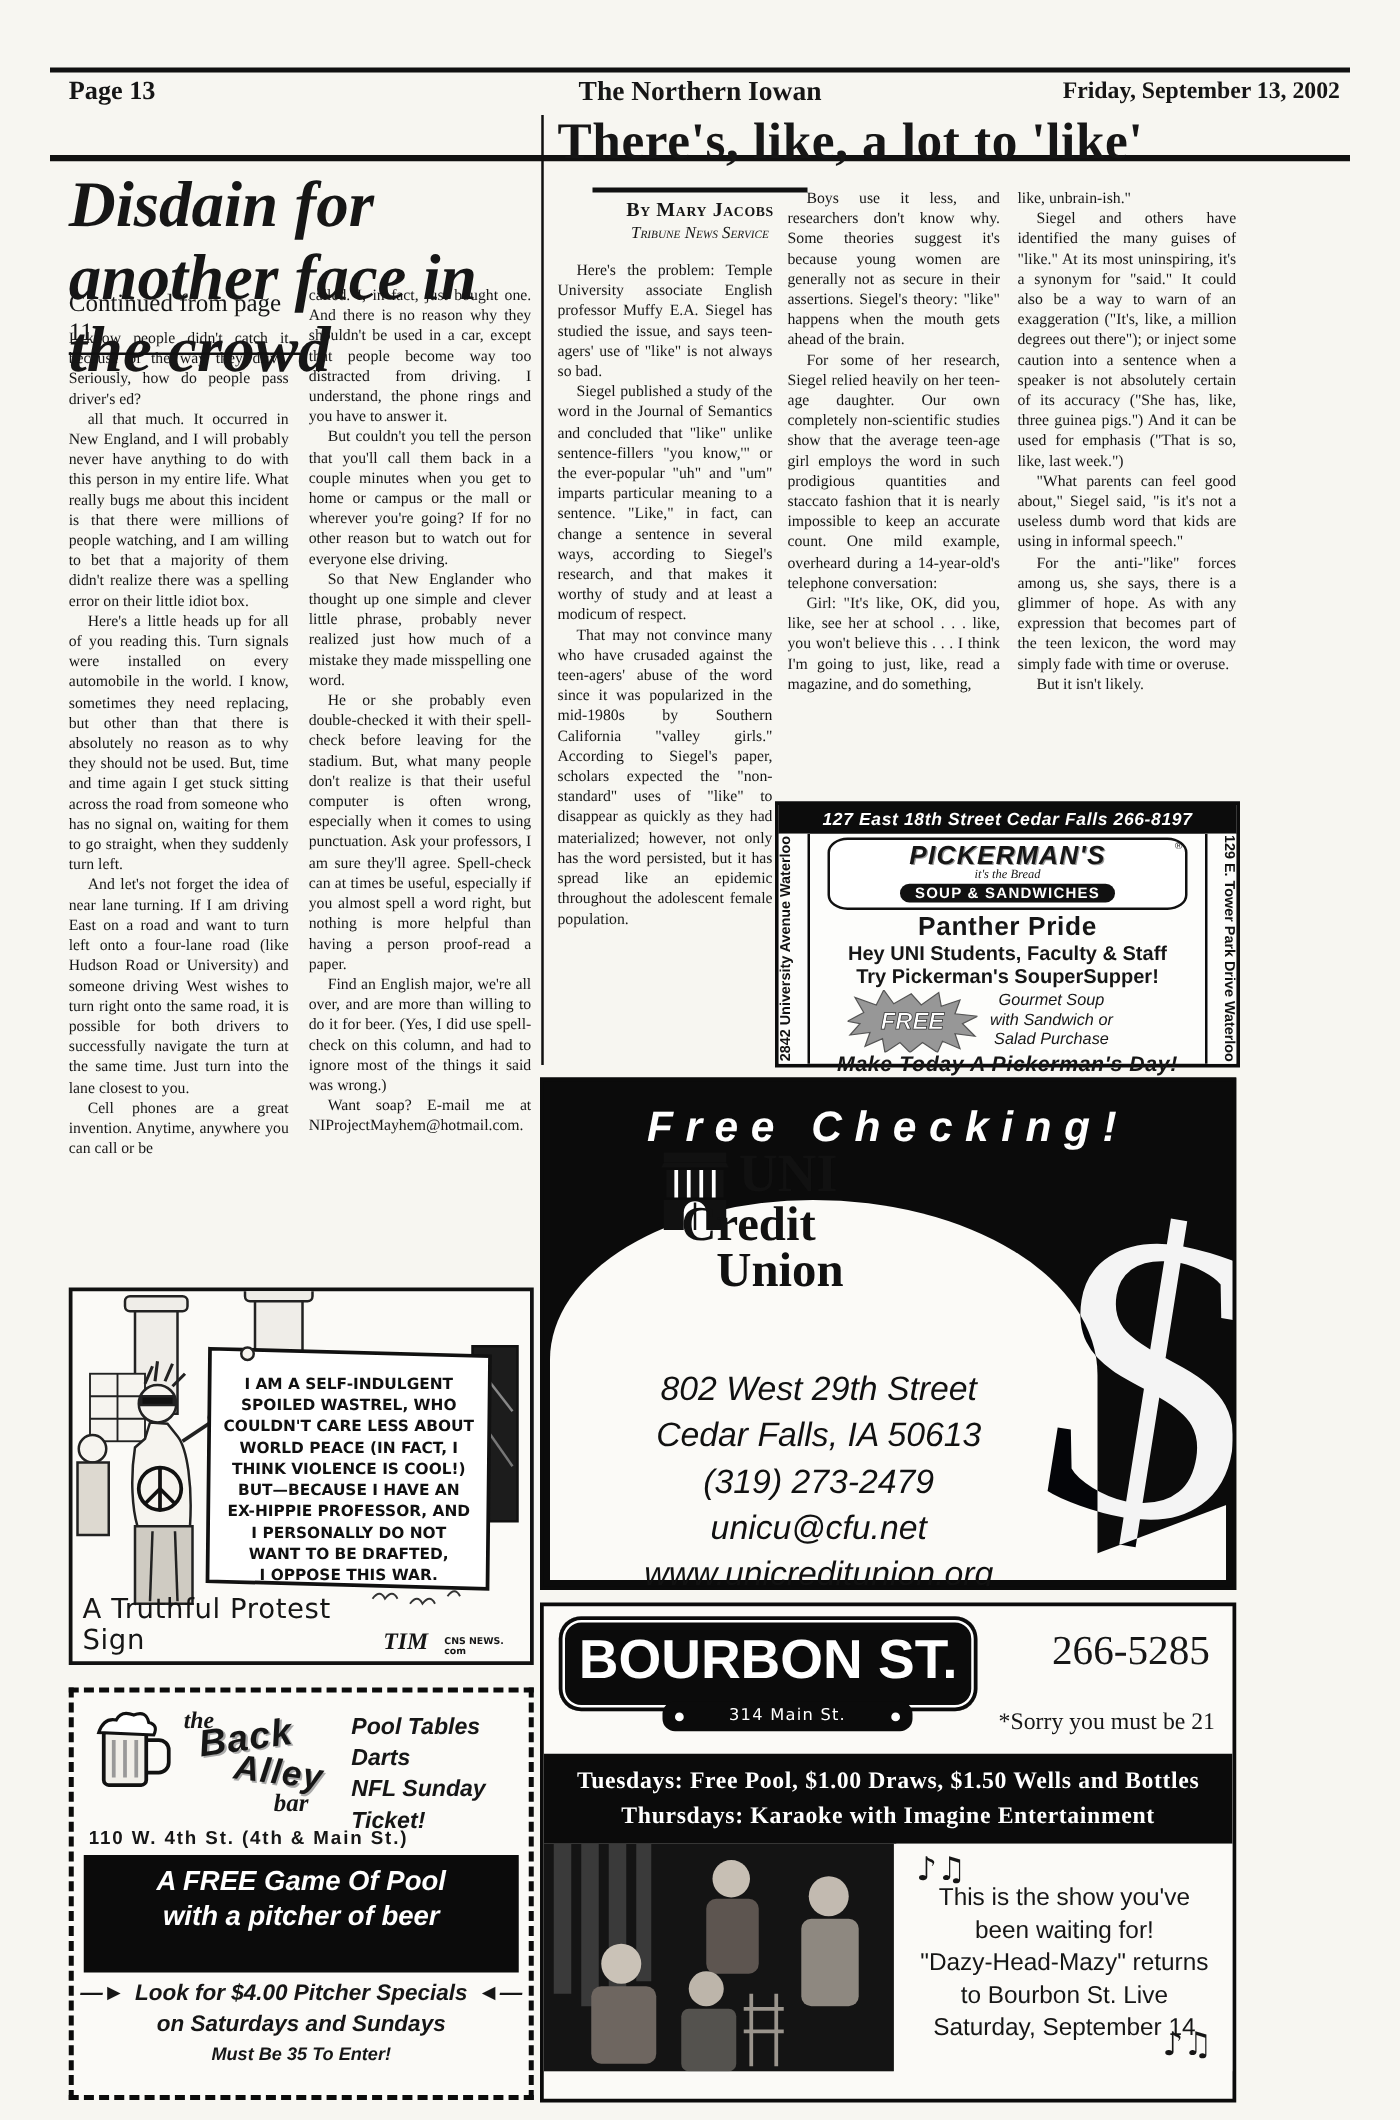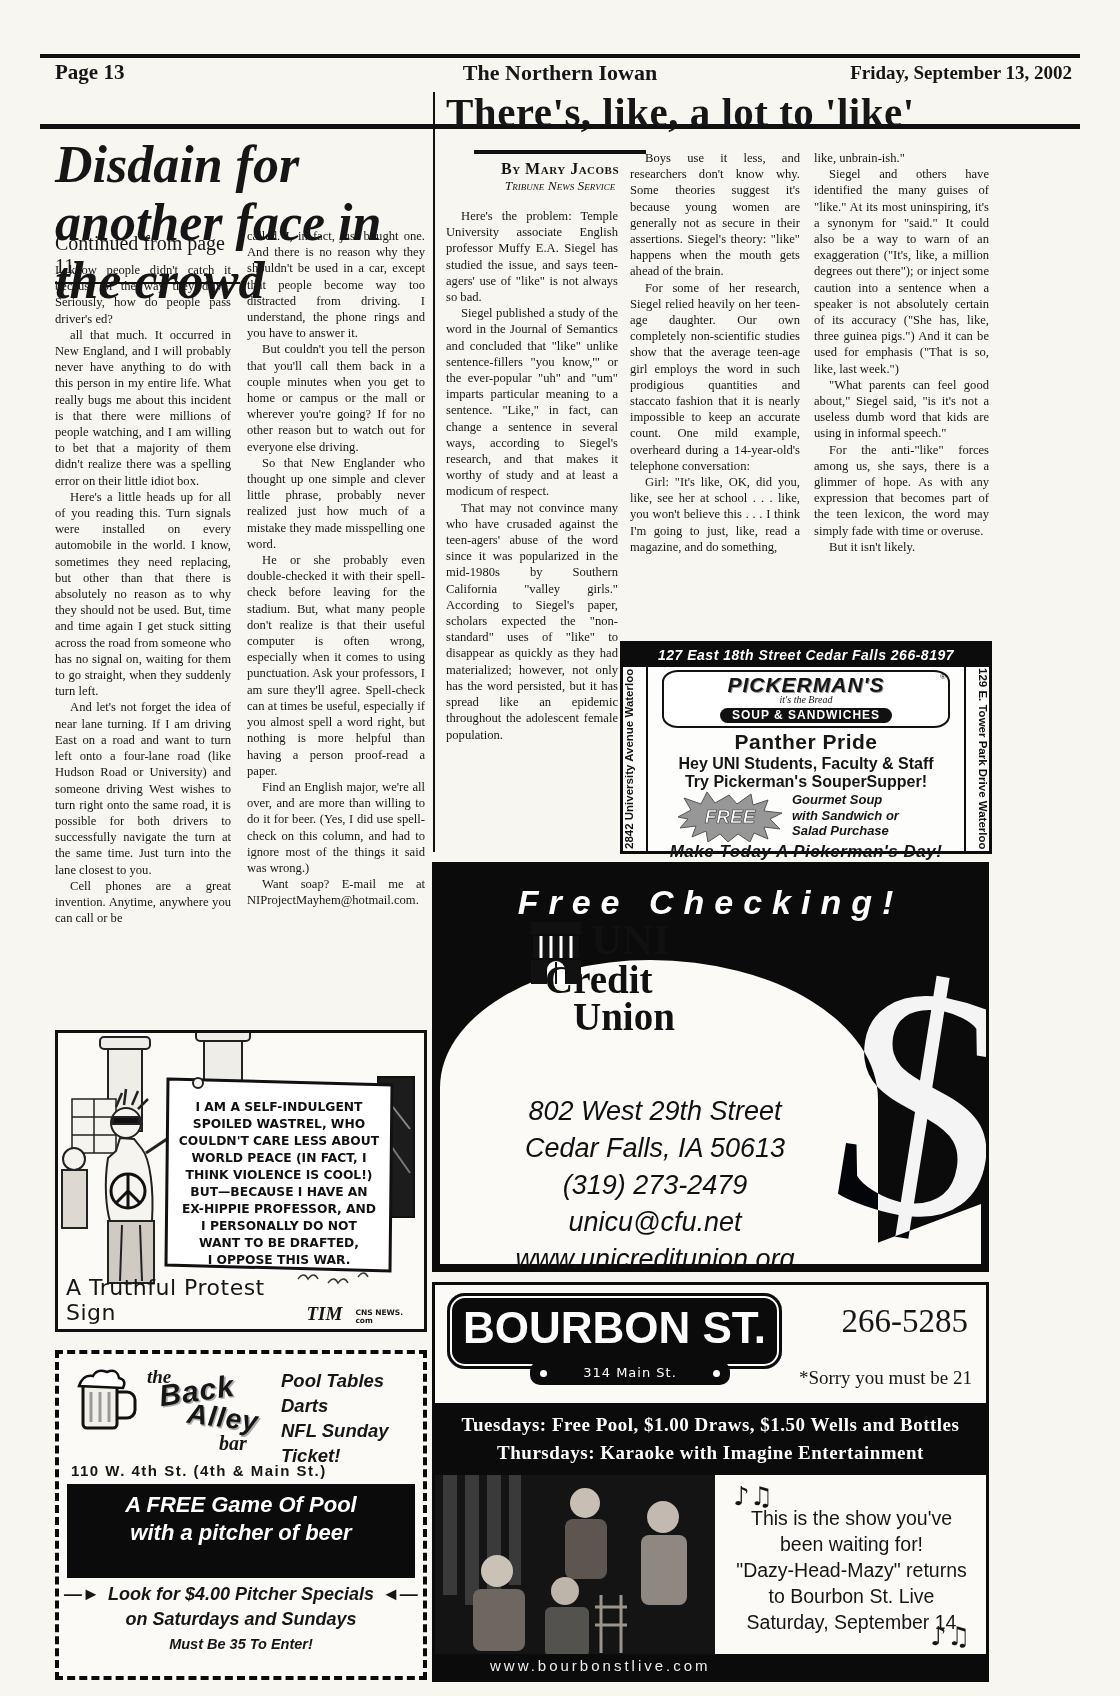--- a/index.html
+++ b/index.html
@@ -46,22 +46,22 @@
                 text-shadow:1px 1px 0 #999; }
   .pick-reg { position:absolute; right:2px; top:0; font-size:8px; }
   .pick-script { font-family:"Liberation Serif",serif; font-style:italic; font-size:10px; margin-top:-3px;}
   .pick-pill { display:inline-block; background:#111; color:#fff; font-weight:bold; font-size:12px;
                border-radius:9px; padding:0 12px; line-height:15px; letter-spacing:1px; }
   .pick-pp { font-weight:bold; font-size:21px; margin-top:2px; letter-spacing:.5px;}
   .pick-l1 { font-weight:bold; font-size:16px; margin-top:1px;}
   .pick-l2 { font-weight:bold; font-size:16px; }
   .pick-free-row { position:relative; height:50px; margin-top:1px; }
   .pick-burst { position:absolute; left:28px; top:0px; }
-  .pick-free-txt { position:absolute; left:142px; top:0; text-align:left;
-                   font-weight:bold; font-style:italic; font-size:13px; line-height:15.5px; }
+  .pick-free-txt { position:absolute; left:142px; top:0; text-align:center;
+                   font-weight:normal; font-style:italic; font-size:13px; line-height:15.5px; }
   .pick-make { font-weight:bold; font-style:italic; font-size:17px; margin-top:0px; letter-spacing:.5px;}
   .pick-fine { font-weight:bold; font-size:8.5px; }
   
   .cartoon { position:absolute; left:55px; top:1030px; width:372px; height:302px;
              border:3px solid #111; background:#fbfaf7; }
   .cart-caption { position:absolute; left:8px; bottom:4px; right:8px; display:flex;
                   justify-content:space-between; align-items:flex-end;
                   font-family:"DejaVu Sans",sans-serif; }
   .cap-main { font-size:22px; letter-spacing:.5px; }
   .cap-credit { text-align:left; display:flex; gap:13px; align-items:flex-end;}
@@ -368,21 +368,20 @@
       <span class="bb-note-icon mono-note" style="left:16px; top:8px;">♪♫</span>
       <div>
           <div class="promo-line">This is the show you've</div>
           <div class="promo-line">been waiting for!</div>
           <div class="promo-line">"Dazy-Head-Mazy" returns</div>
           <div class="promo-line">to Bourbon St. Live</div>
           <div class="promo-line">Saturday, September 14</div>
         </div>
       <span class="bb-note-icon mono-note" style="right:16px; bottom:8px;">♪♫</span>
     </div>
-    <div class="bb-web">www.bourbonstlive.com</div>
   </div>
 
   <div class="alley">
     <div class="al-logo">
       <svg width="72" height="70" viewBox="0 0 72 70">
         <rect x="14" y="18" width="34" height="44" rx="4" fill="#f1efe9" stroke="#111" stroke-width="3"></rect>
         <path d="M48 26 h10 a8 8 0 0 1 8 8 v10 a8 8 0 0 1 -8 8 h-10" fill="none" stroke="#111" stroke-width="3"></path>
         <path d="M10 20 q4 -12 14 -10 q4 -8 14 -4 q10 -4 12 6 q8 2 4 10 Z" fill="#fff" stroke="#111" stroke-width="2.5"></path>
         <line x1="22" y1="26" x2="22" y2="56" stroke="#999" stroke-width="3"></line>
         <line x1="31" y1="26" x2="31" y2="56" stroke="#999" stroke-width="3"></line>

